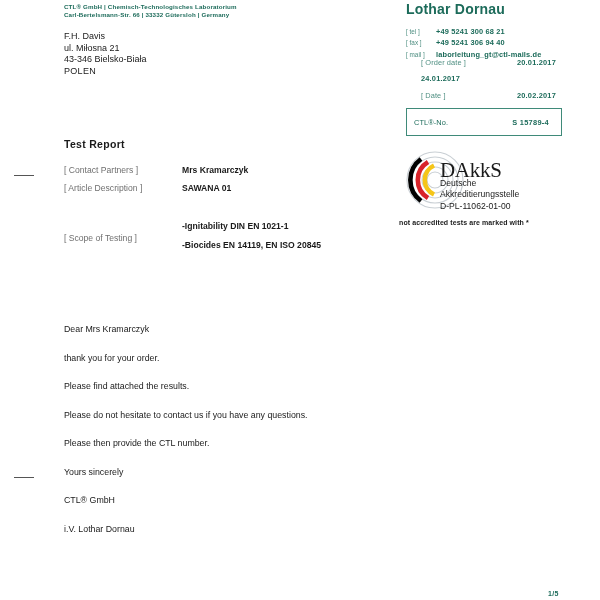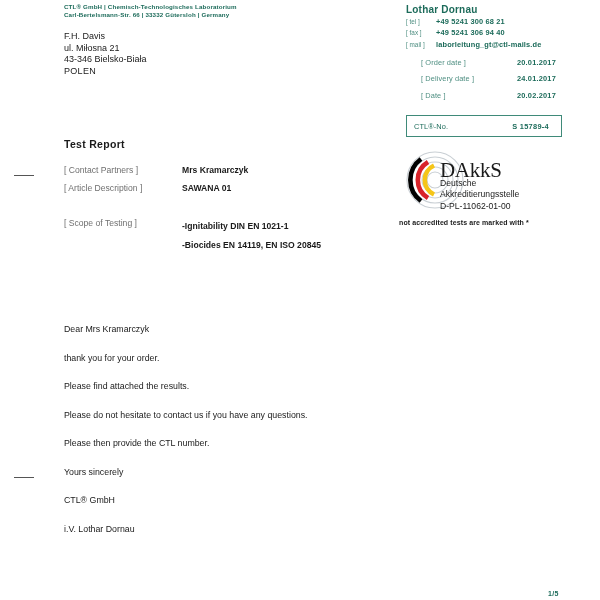--- a/index.html
+++ b/index.html
@@ -43,23 +43,23 @@
 
   
   #contact-block {
     left: 406px; top: 4px;
     font-size: 7.4px;
     line-height: 11.6px;
     color: #1c6b5a;
   }
   #contact-name {
     font-weight: bold;
-    font-size: 10px;
+    font-size: 14px;
     letter-spacing: 0.2px;
-    margin-bottom: 0;
+    margin-bottom: 10px;
   }
   .contact-row {
     display: flex;
     align-items: baseline;
     white-space: nowrap;
   }
   .contact-row .ckey {
     width: 30px;
     font-size: 6.4px;
     color: #4f8f82;
@@ -87,23 +87,23 @@
     color: #4f8f82;
     letter-spacing: 0.1px;
   }
   .date-row .dval {
     font-weight: bold;
     letter-spacing: 0.2px;
   }
 
   
   #ctlno-box {
-    left: 406px; top: 115px;
+    left: 406px; top: 108px;
     width: 156px;
-    height: 22px;
+    height: 28px;
     border: 1px solid #3f8a79;
     box-sizing: border-box;
     display: flex;
     align-items: center;
     font-size: 7.4px;
     color: #1c6b5a;
   }
   #ctlno-label {
     margin-left: 7px;
     letter-spacing: 0.1px;
@@ -178,21 +178,21 @@
     font-weight: bold;
     color: #1a1a1a;
   }
 
   #scope-block {
     left: 64px; top: 217px;
     font-size: 8.6px;
   }
   #scope-label {
     position: absolute;
-    left: 0; top: 1px;
+    left: 0; top: 16px;
     width: 118px;
     color: #6f6f6f;
     white-space: nowrap;
   }
   #scope-items {
     margin-left: 118px;
     line-height: 18.5px;
   }
   #scope-items div {
     font-weight: bold;
@@ -269,21 +269,20 @@
       <span class="cval">laborleitung_gt@ctl-mails.de</span>
     </div>
   </div>
 
   <div id="date-fields" class="abs">
     <div class="date-row">
       <span class="dkey">[ Order date ]</span>
       <span class="dval">20.01.2017</span>
     </div>
     <div class="date-row">
-      <span class="dkey">[ Delivery date ]</span>
       <span class="dval">24.01.2017</span>
     </div>
     <div class="date-row">
       <span class="dkey">[ Date ]</span>
       <span class="dval">20.02.2017</span>
     </div>
   </div>
 
   <div id="ctlno-box" class="abs">
     <span id="ctlno-label">CTL®-No.</span>

